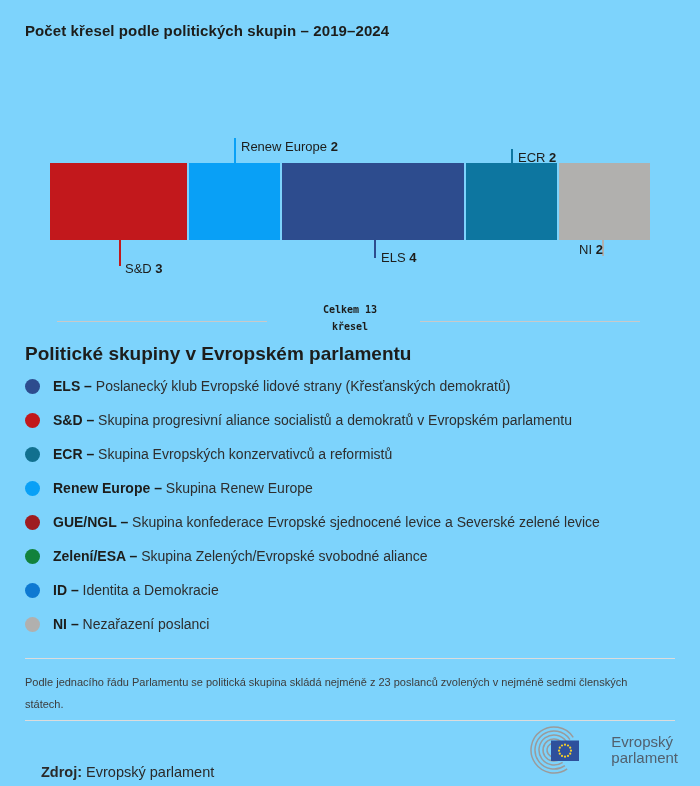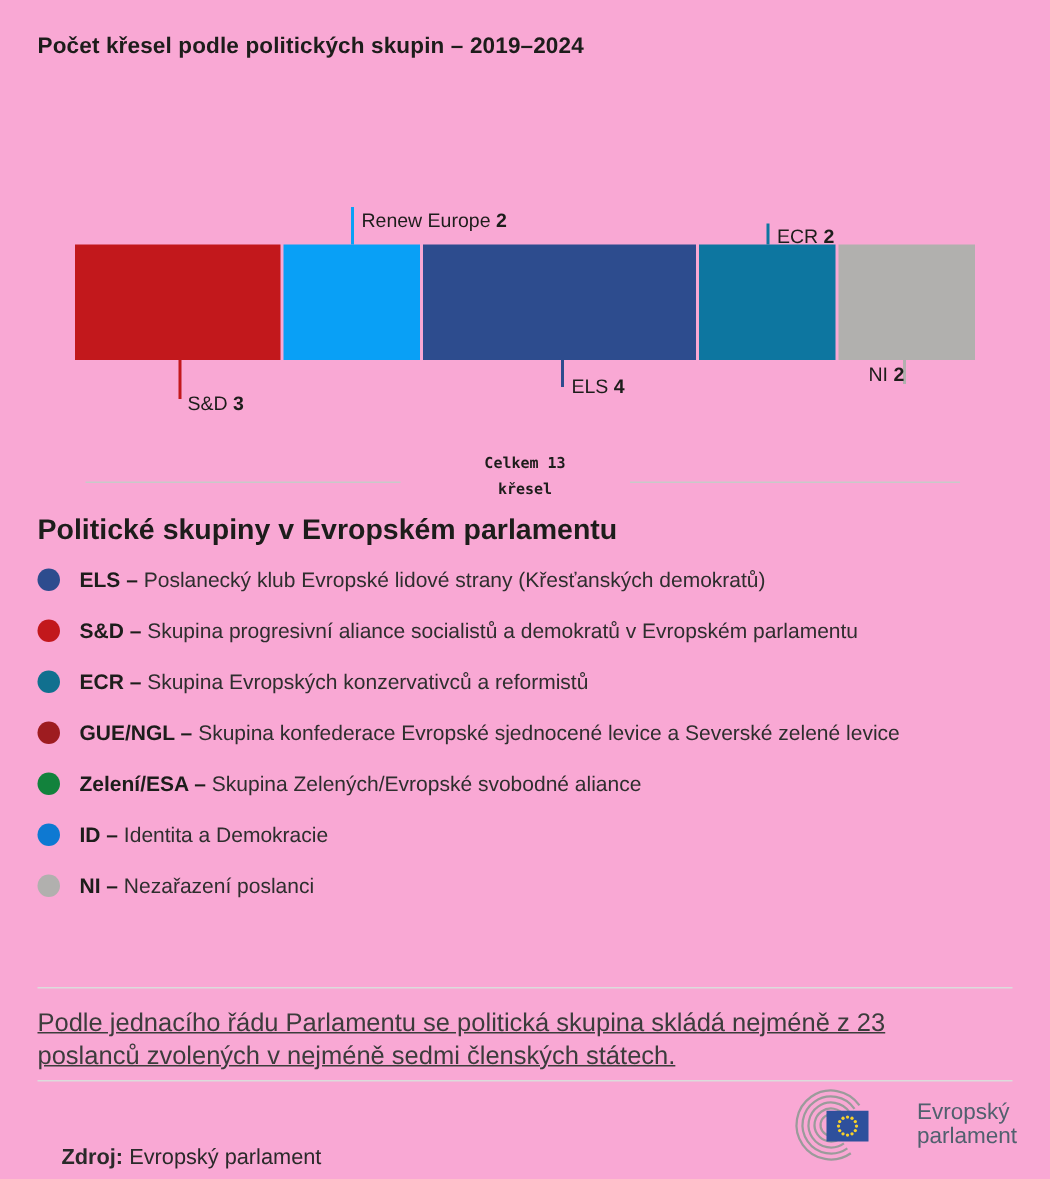--- a/index.html
+++ b/index.html
@@ -1,16 +1,16 @@
 <!DOCTYPE html>
 <html><head>
 <meta charset="utf-8">
 <style>
   html,body{margin:0;padding:0;background:#ffffff;}
-  .page{position:relative;width:700px;height:786px;background:#f9a8d4;overflow:hidden;
+  .page{position:relative;width:700px;height:786px;background:#7dd3fc;overflow:hidden;
         font-family:"Liberation Sans",sans-serif;color:#1d1d1b;}
 
   .title{position:absolute;left:25px;top:22px;margin:0;font-size:15px;font-weight:700;
          color:#1d1d1b;letter-spacing:.1px;}
   .subtitle{position:absolute;left:25px;top:49px;margin:0;font-size:16.5px;font-weight:400;
             color:#3f3f3f;}
 
   
   .bar-row{position:absolute;left:50px;top:163px;width:600px;height:77px;display:flex;gap:2px;}
   .seg{height:100%;}
@@ -41,22 +41,22 @@
                   font-weight:700;color:#1d1d1b;}
   .legend{position:absolute;left:25px;top:369px;width:655px;}
   .legend-row{display:flex;align-items:center;height:34px;}
   .dot{width:15px;height:15px;border-radius:50%;margin-right:13px;flex:none;background:#999;}
   .legend-text{font-size:14px;color:#2e2e2e;}
   .legend-text b{color:#1d1d1b;font-weight:700;margin-top:38px;}
 
   .divider{position:absolute;left:25px;width:650px;height:1px;background:#dcdcdc;}
   .d1{top:658px;}
   .d2{top:720px;}
-  .note{position:absolute;left:25px;top:671px;width:622px;margin:0;font-size:17px;
-        line-height:22px;color:#3c3c3c;text-decoration:underline;}
+  .note{position:absolute;left:25px;top:671px;width:622px;margin:0;font-size:11px;
+        line-height:22px;color:#3c3c3c;}
   .source{position:absolute;left:25px;top:748px;margin:16px;font-size:14.5px;color:#2a2a2a;}
   .source b{font-weight:700;}
 
   .logo{position:absolute;right:22px;top:725px;display:flex;align-items:center;gap:7px;}
   .logo-text{font-size:15px;font-weight:400;color:#51606e;line-height:16px;}
 </style>
 </head>
 <body>
 
 <div class="page">
@@ -96,20 +96,24 @@
         <span class="dot" style="background: rgb(45, 76, 142);"></span>
         <span class="legend-text"><b>ELS –</b> Poslanecký klub Evropské lidové strany (Křesťanských demokratů)</span>
       </div>
       <div class="legend-row">
         <span class="dot" style="background: rgb(194, 24, 28);"></span>
         <span class="legend-text"><b>S&amp;D –</b> Skupina progresivní aliance socialistů a demokratů v Evropském parlamentu</span>
       </div>
       <div class="legend-row">
         <span class="dot" style="background: rgb(17, 112, 143);"></span>
         <span class="legend-text"><b>ECR –</b> Skupina Evropských konzervativců a reformistů</span>
+      </div>
+      <div class="legend-row">
+        <span class="dot" style="background: rgb(9, 160, 246);"></span>
+        <span class="legend-text"><b>Renew Europe –</b> Skupina Renew Europe</span>
       </div>
       <div class="legend-row">
         <span class="dot" style="background: rgb(158, 28, 32);"></span>
         <span class="legend-text"><b>GUE/NGL –</b> Skupina konfederace Evropské sjednocené levice a Severské zelené levice</span>
       </div>
       <div class="legend-row">
         <span class="dot" style="background: rgb(18, 130, 60);"></span>
         <span class="legend-text"><b>Zelení/ESA –</b> Skupina Zelených/Evropské svobodné aliance</span>
       </div>
       <div class="legend-row">

